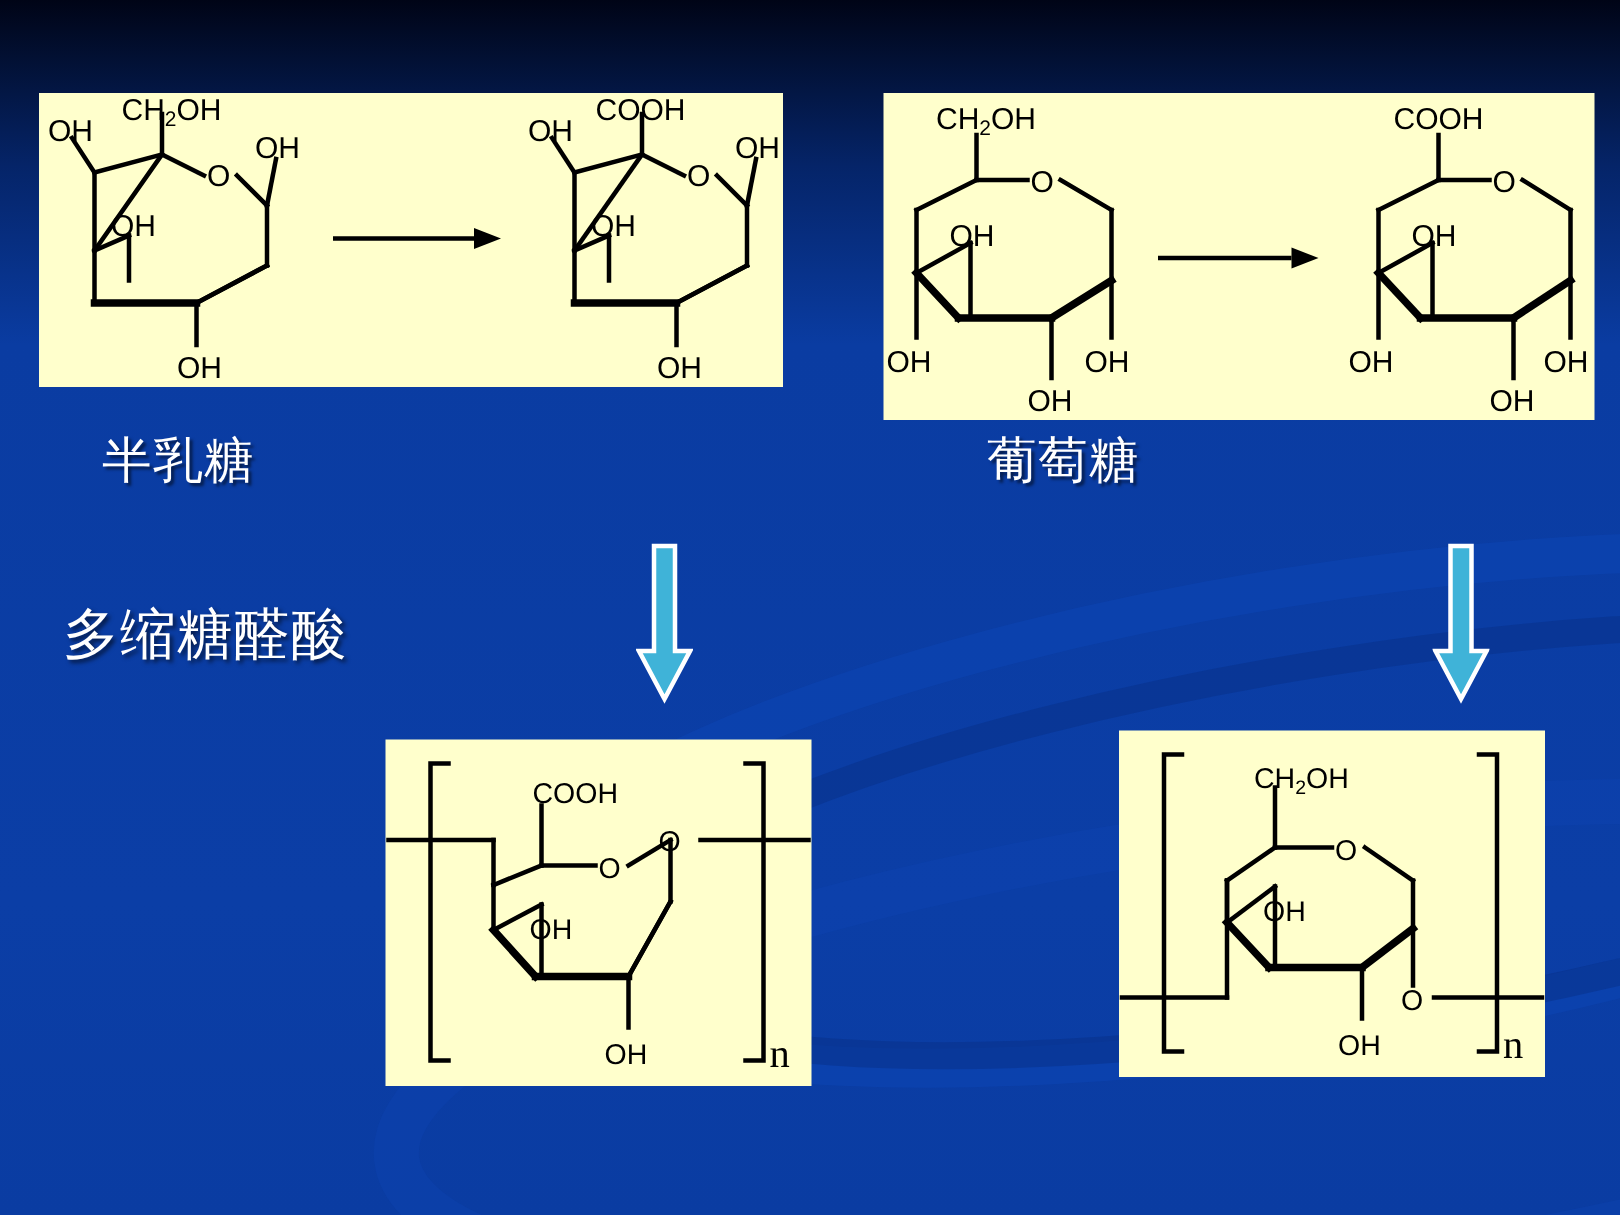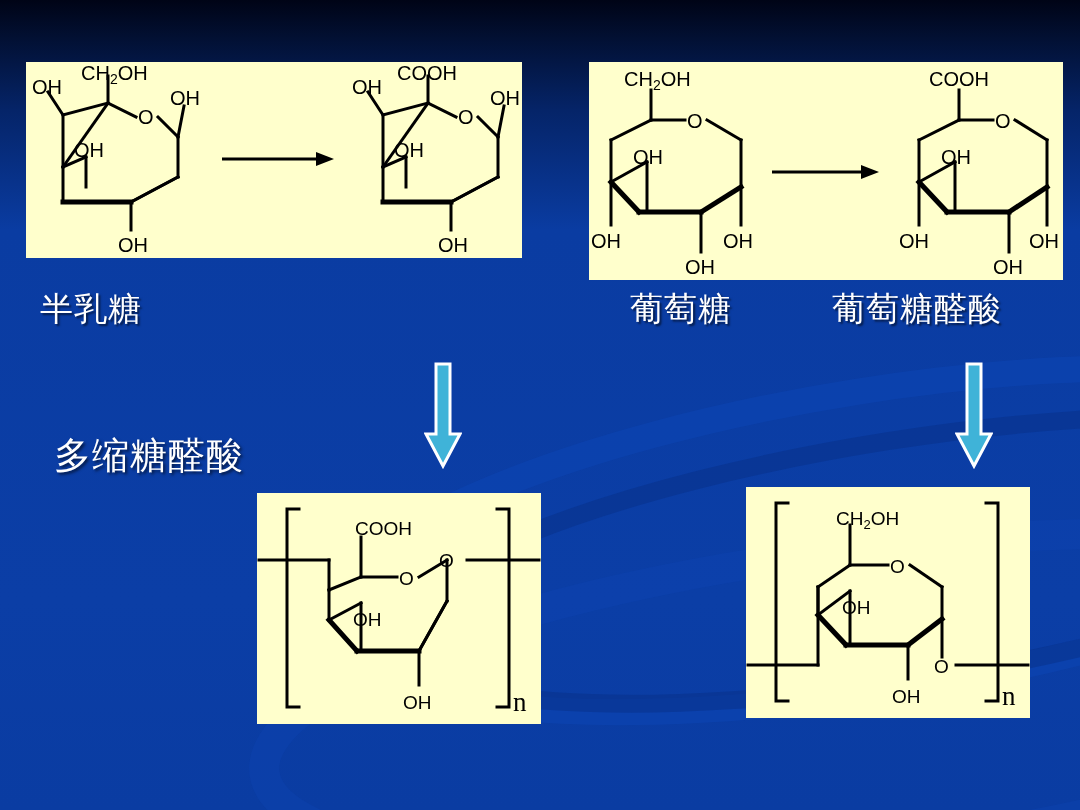--- a/index.html
+++ b/index.html
@@ -37,26 +37,27 @@
   .panel {
     position: absolute;
     background: #ffffcc;
     box-sizing: border-box;
   }
   .panel svg { display: block; }
 
   .cn-label {
     position: absolute;
     color: #ffffff;
-    font-family: Liberation Sans, sans-serif;
+    font-family: Liberation Serif, serif;
     font-size: 33px;
     line-height: 1;
     white-space: nowrap;
     text-shadow: 2px 2px 2px rgba(0,0,0,0.55);
     letter-spacing: 1px;
+    margin-left: 28px;
   }
   .cn-title {
     position: absolute;
     color: #ffffff;
     font-family: "Liberation Serif", "DejaVu Serif", serif;
     font-size: 37px;
     line-height: 1;
     white-space: nowrap;
     text-shadow: 2px 2px 3px rgba(0,0,0,0.6);
     letter-spacing: 1px;
@@ -224,23 +225,22 @@
         <text x="352" y="102">OH</text>
         <text x="310" y="186">OH</text>
         <text x="404" y="212">OH</text>
         <text x="440" y="186">OH</text>
       </g>
     </svg>
   </div>
 
   <div class="cn-label" style="left:40px; top:292px;">半乳糖</div>
   <div class="cn-label" style="left:630px; top:292px;text-align:right;">葡萄糖</div>
-  <div class="cn-label" style="left:832px; top:292px;">葡萄糖醛酸</div>
-
-  <div class="cn-title" style="left:54px; top:405px;margin-top:32px;">多缩糖醛酸</div>
+
+  <div class="cn-title" style="left:42px; top:405px;">多缩糖醛酸</div>
 
   <svg class="down-arrow" style="left:424px; top:362px;" width="38" height="108" viewBox="0 0 38 108">
     <polygon points="12,2 26,2 26,72 36,72 19,104 2,72 12,72" fill="#3fb3d8" stroke="#ffffff" stroke-width="3" stroke-linejoin="miter"></polygon>
   </svg>
   <svg class="down-arrow" style="left:955px; top:362px;" width="38" height="108" viewBox="0 0 38 108">
     <polygon points="12,2 26,2 26,72 36,72 19,104 2,72 12,72" fill="#3fb3d8" stroke="#ffffff" stroke-width="3" stroke-linejoin="miter"></polygon>
   </svg>
 
   <div class="panel" style="left:257px; top:493px; width:284px; height:231px;">
     <svg width="284" height="231" viewBox="0 0 284 231">

